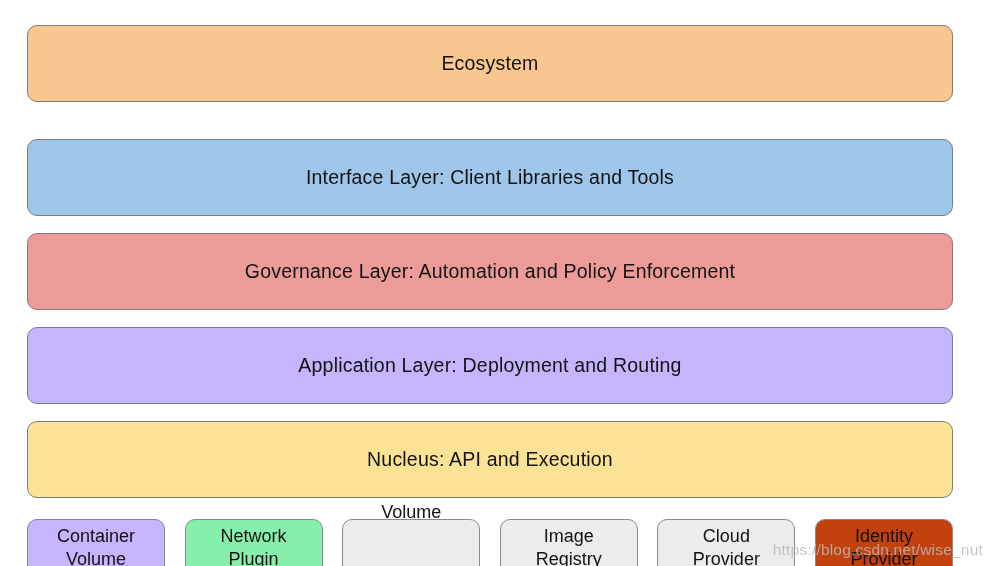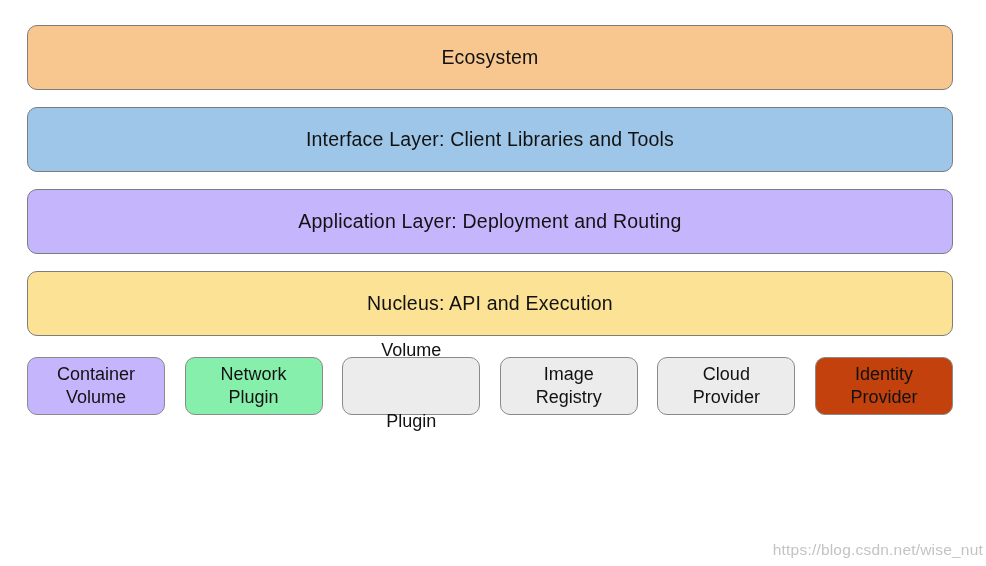--- a/index.html
+++ b/index.html
@@ -19,21 +19,21 @@
     position: absolute;
     left: 27px;
     top: 25px;
     width: 926px;
     display: flex;
     flex-direction: column;
     gap: 17px;
   }
   .layer {
     box-sizing: border-box;
-    height: 65px;
+    height: 77px;
     border: 1.5px solid #7d7d7d;
     border-radius: 10px;
     display: flex;
     align-items: center;
     justify-content: center;
     font-size: 19.5px;
     color: #121212;
     letter-spacing: 0.2px;
   }
   .components {
@@ -70,22 +70,23 @@
   }
 </style>
 </head>
 <body>
 
 <div class="canvas">
   <div class="stack">
 
     <div class="layer" style="background-color: rgb(248, 199, 143);">Ecosystem</div>
 
-    <div class="layer" style="background-color: rgb(158, 198, 232);">Interface Layer: Client Libraries and Tools</div>
+    <div class="layer" style="background-color: rgb(158, 198, 232); margin-top: 20px;">Interface Layer: Client Libraries and Tools</div>
 
+    <div class="layer" style="background-color: rgb(236, 155, 152);">Governance Layer: Automation and Policy Enforcement</div>
 
     <div class="layer" style="background-color: #c4b5fd;">Application Layer: Deployment and Routing</div>
 
     <div class="layer" style="background-color: rgb(251, 226, 148);">Nucleus: API and Execution</div>
 
     <div class="components">
 
       <div class="component" style="background-color: #c4b5fd;">
         <span>Container</span>
         <span>Volume</span>

